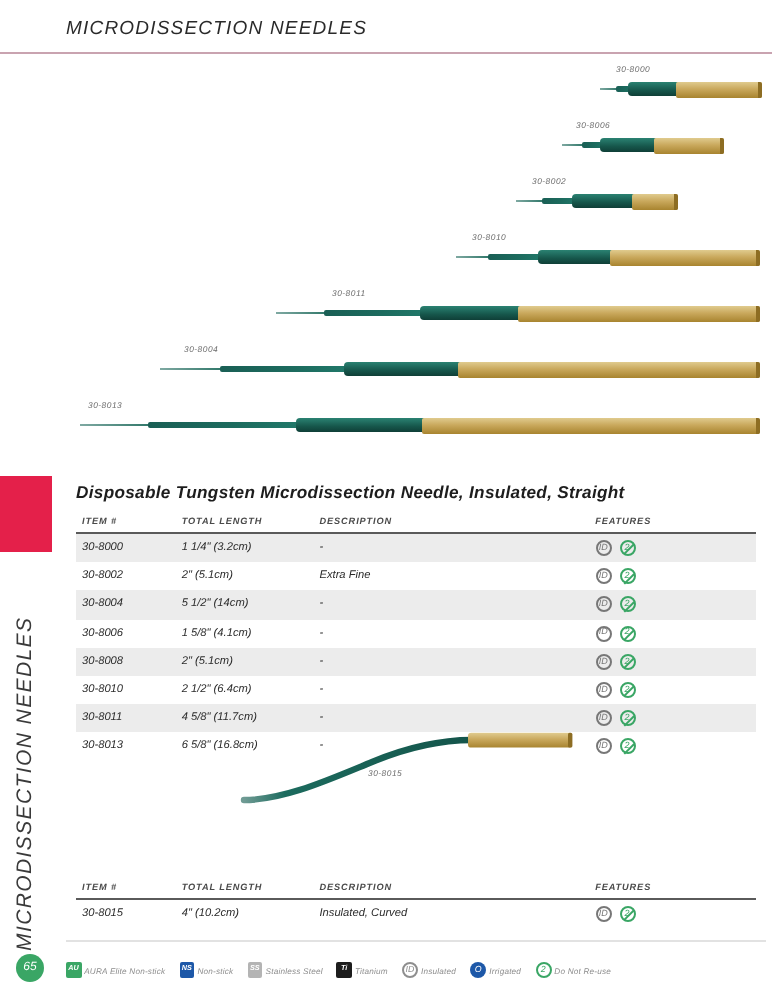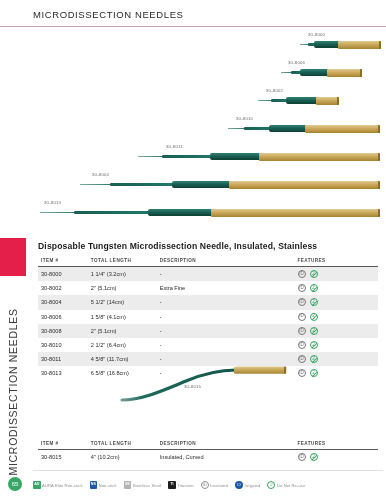--- a/index.html
+++ b/index.html
@@ -2,21 +2,21 @@
 <html><head>
 <meta charset="utf-8">
 <style>
   * { box-sizing: border-box; margin: 0; padding: 0; }
   html, body {
     width: 386px; height: 500px;
     background: #ffffff;
     font-family: "Liberation Sans", sans-serif;
     overflow: hidden;
   }
-  .page { position: relative; width: 386px; height: 500px; background: #fff; }
+  .page { position: relative; width: 386px; height: 500px; background: #fff; font-style: italic; }
 
   
   .header {
     position: absolute; left: 0; top: 0; width: 386px; height: 27px;
   }
   .header-title {
     position: absolute; left: 33px; top: 9px;
     font-size: 9.5px; letter-spacing: 0.6px; color: #2a2a2a;
     font-weight: 400; white-space: nowrap;
   }
@@ -219,21 +219,21 @@
       <div class="tip" style="left:0px; width:36px;"></div>
       <div class="shaft" style="left:34px; width:78px;"></div>
       <div class="grip" style="left:108px; width:66px;"></div>
       <div class="handle" style="left:171px; width:169px;"></div>
       <div class="handle-cap" style="left:338px;"></div>
     </div>
     <div class="needle-label" style="left:44px; top:172px;">30-8013</div>
 
   </div>
 
-  <div class="sec-title">Disposable Tungsten Microdissection Needle, Insulated, Stainless</div>
+  <div class="sec-title">Disposable Tungsten Microdissection Needle, Insulated, Straight</div>
 
   <table class="tbl" style="left:38px; top:258px; width:340px;">
     <thead>
       <tr class="hdr-rule">
         <th class="c-item">ITEM #</th>
         <th class="c-len">TOTAL LENGTH</th>
         <th class="c-desc">DESCRIPTION</th>
         <th class="c-feat">FEATURES</th>
       </tr>
     </thead>

